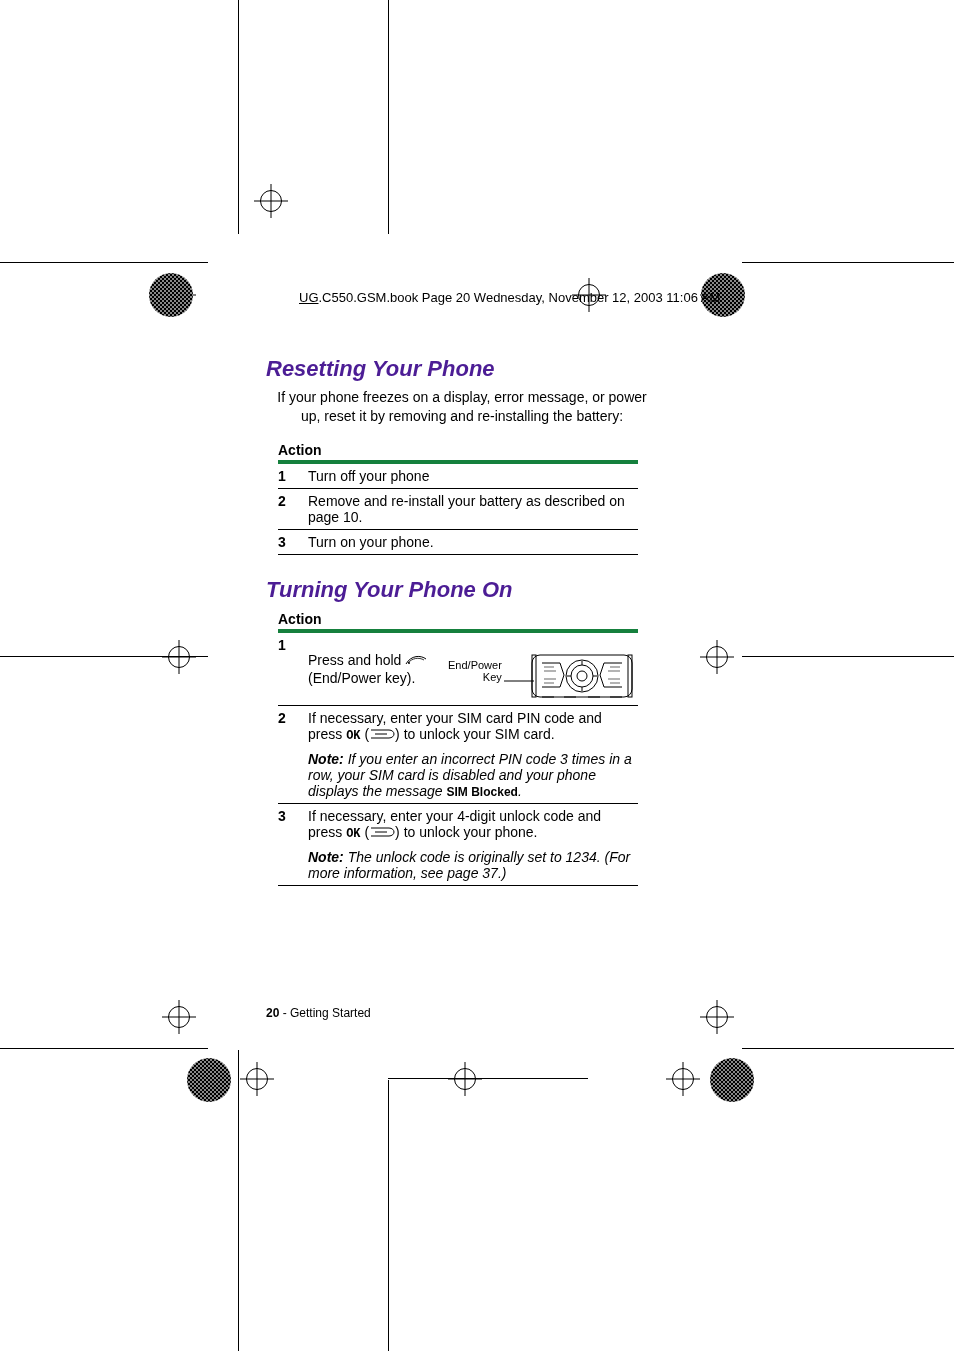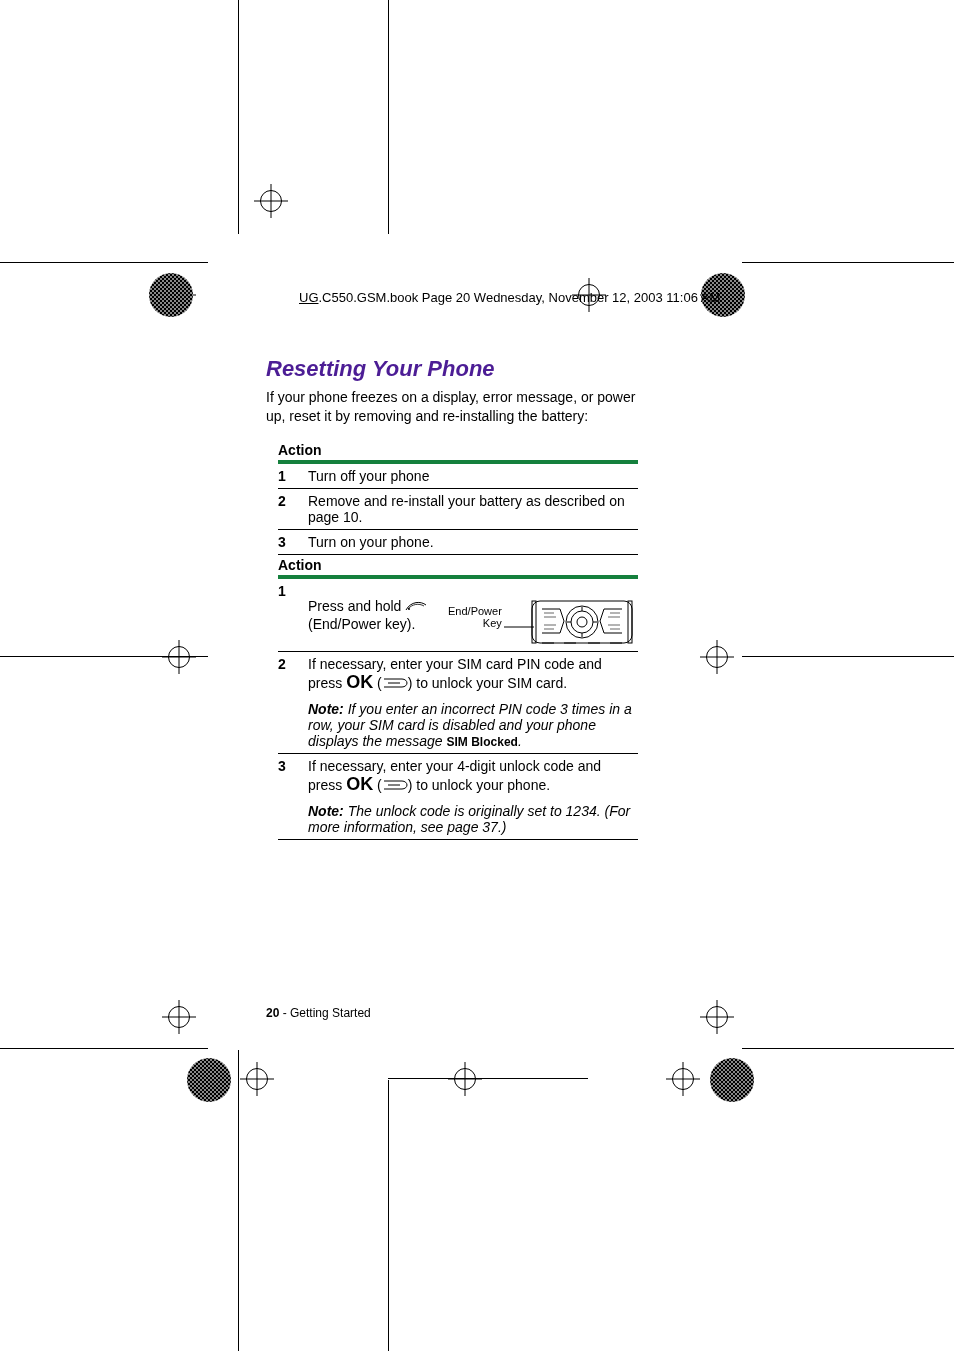--- a/index.html
+++ b/index.html
@@ -65,20 +65,21 @@
     font-weight: bold;
     font-size: 22px;
     color: #4c1d95;
     margin: 0 0 6px 0;
   }
   .body-text {
     font-size: 14px;
     line-height: 1.35;
     color: #000;
     margin: 0 0 14px 0;
+    text-align: center;
   }
   .action-table {
     border-collapse: collapse;
     margin-left: 12px;
     width: 360px;
     font-size: 14px;
   }
   .action-table th {
     text-align: left;
     font-weight: bold;
@@ -91,21 +92,21 @@
     padding: 4px 0;
   }
   .action-table td.num {
     width: 26px;
     font-weight: bold;
     padding-right: 4px;
   }
   .note-label { font-weight: bold; font-style: italic; }
   .note-body { font-style: italic; }
   .sim-blocked { font-family: Arial, sans-serif; font-weight: bold; font-size: 12px; font-style: normal; }
-  .ok-label { font-weight: bold; font-style: normal; font-family: Liberation Sans, sans-serif; font-size: 18px; }
+  .ok-label { font-weight: bold; font-style: normal; font-family: Liberation Mono, monospace; font-size: 12px; }
 
   .footer {
     position: absolute;
     left: 266px;
     top: 1006px;
     font-size: 12px;
   }
   .footer .pg { font-weight: bold; text-align: center; }
 
   .phone-svg { vertical-align: middle; }
@@ -194,20 +195,21 @@
       <td class="num">2</td>
       <td>Remove and re-install your battery as described on page 10.</td>
     </tr>
     <tr>
       <td class="num">3</td>
       <td>Turn on your phone.</td>
     </tr>
   </tbody>
     </table>
 
+  <h2 class="h2" style="margin-top:22px;">Turning Your Phone On</h2>
 
   <table class="action-table">
     <tbody>
         <tr>
           <th colspan="2">Action</th>
         </tr>
 
     <tr>
       <td class="num">1</td>
       <td>

